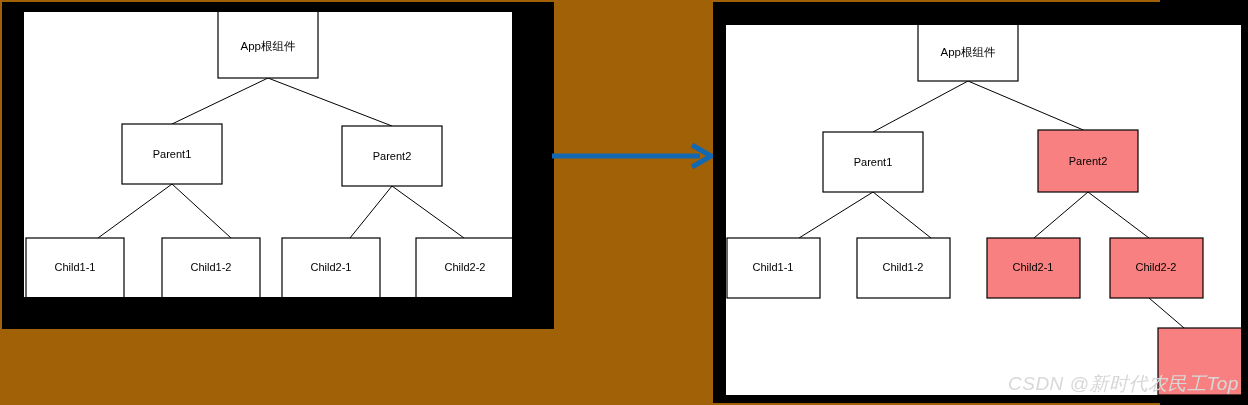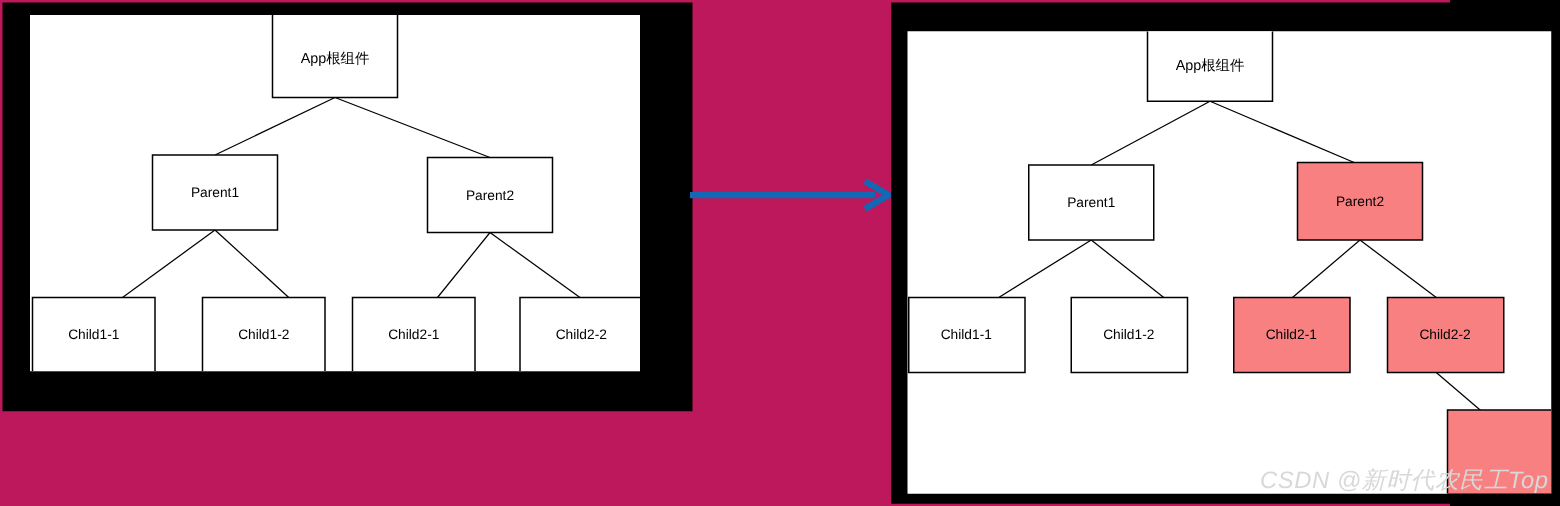--- a/index.html
+++ b/index.html
@@ -7,21 +7,21 @@
     margin: 0; padding: 0;
     background: #000000;
     width: 1248px; height: 405px;
     overflow: hidden;
     font-family: "Liberation Sans", "DejaVu Sans", sans-serif;
   }
   #root {
     position: relative;
     width: 1160px;
     height: 405px;
-    background: #be185d;
+    background: #a16207;
   }
 
   
   .panel {
     position: absolute;
     background: #000000;
     overflow: hidden;
   }
   .panel-inner {
     position: absolute;

